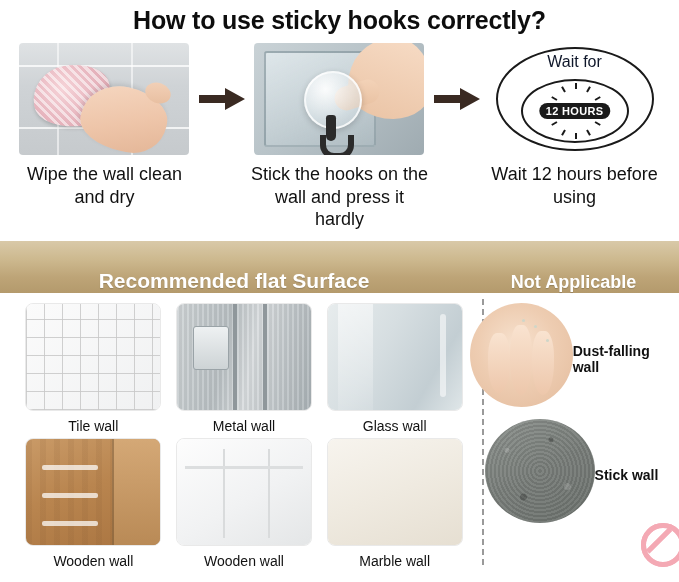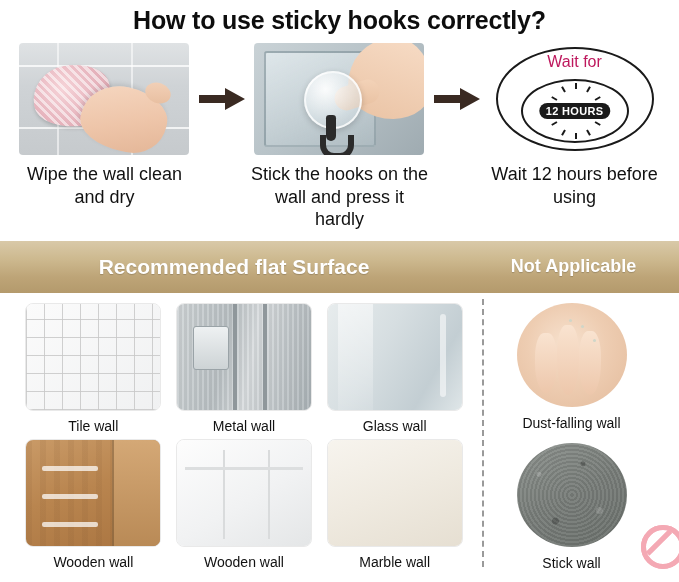--- a/index.html
+++ b/index.html
@@ -162,21 +162,21 @@
     position: absolute;
     left: 6px; top: 4px; right: 6px; bottom: 4px;
     border: 2px solid #1a1a1a;
     border-radius: 50%;
   }
   .s3-waitfor {
     position: absolute;
     top: 10px; left: 0; right: 0;
     text-align: center;
     font-size: 16px;
-    color: #be185d;
+    color: #0f172a;
   }
   .s3-clock {
     position: absolute;
     left: 50%; top: 36px;
     transform: translateX(-50%);
     width: 104px; height: 60px;
     border: 2px solid #1a1a1a;
     border-radius: 50%;
   }
   .s3-tick {
@@ -205,21 +205,21 @@
     transform: translateX(-50%);
     width: 34px; height: 12px;
   }
 
   
   .banner {
     margin-top: 10px;
     height: 52px;
     background: linear-gradient(180deg,#d9c9a8 0%,#cdb98f 35%,#bda477 70%,#b49a6c 100%);
     display: flex;
-    align-items: center;
+    align-items: flex-end;
     position: relative;
   }
   .banner-left {
     flex: 0 0 468px;
     text-align: center;
     font-size: 21px;
     font-weight: bold;
     color: #ffffff;
     text-shadow: 0 1px 1px rgba(0,0,0,.18);
   }
@@ -274,22 +274,23 @@
   }
   .grid-right {
     flex: 1;
     display: flex;
     flex-direction: column;
     align-items: center;
     padding-right: 6px;
   }
   .round-cell {
     display: flex;
-    flex-direction: column;
+    flex-direction: row;
     align-items: center;
+    font-weight: bold;
   }
   .round-img {
     width: 110px;
     height: 104px;
     border-radius: 50%;
     overflow: hidden;
     position: relative;
   }
   .round-label {
     font-size: 14px;

